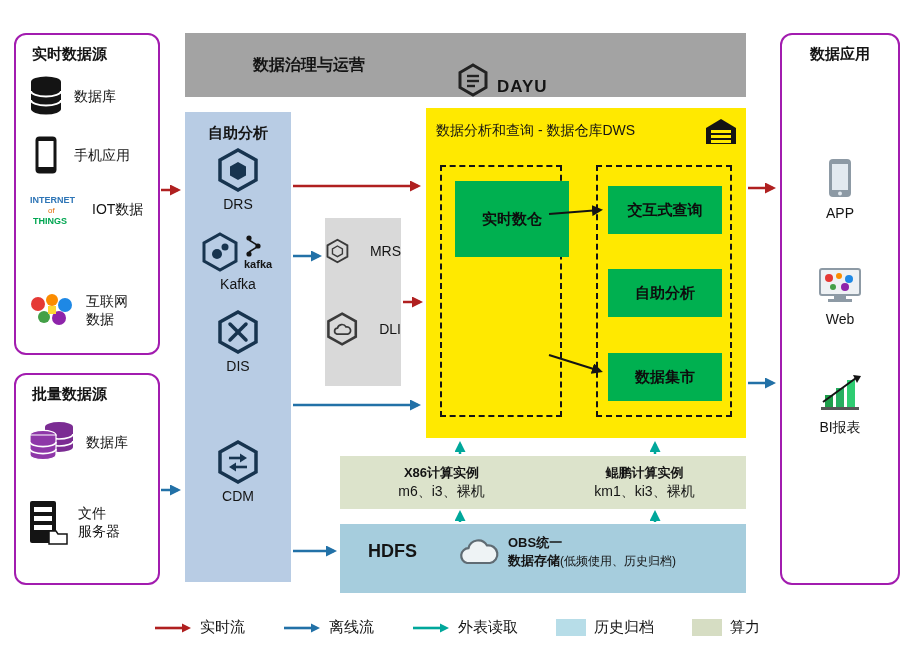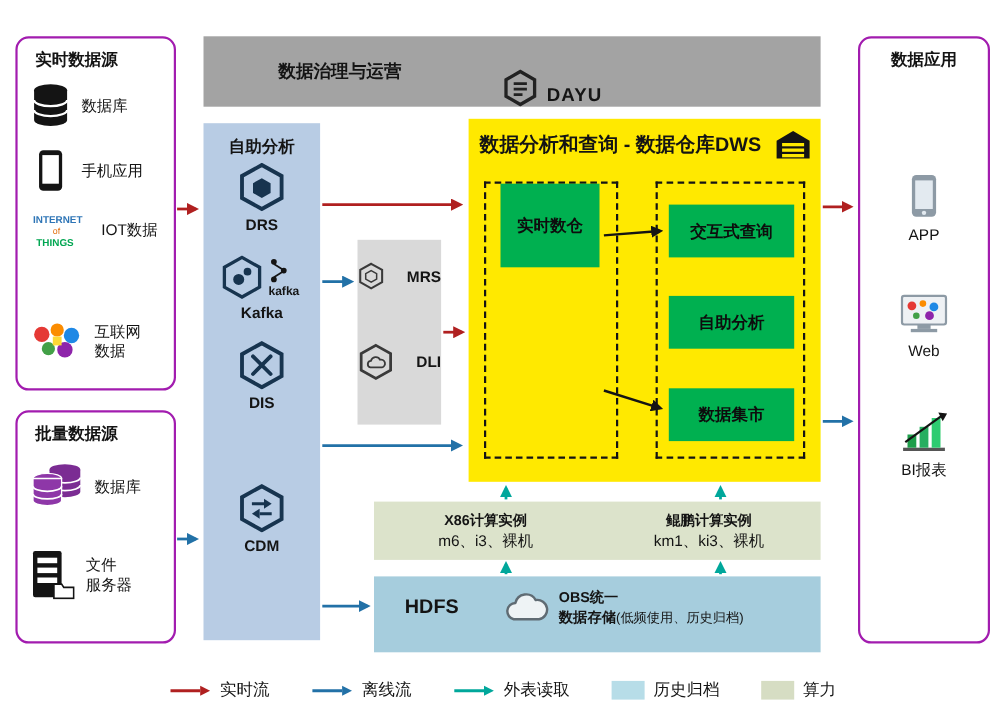--- a/index.html
+++ b/index.html
@@ -13,29 +13,29 @@
   .src-label{font-size:14px;line-height:1.3;white-space:pre-line}
   
   .gov-bar{position:absolute;left:185px;top:33px;width:561px;height:64px;background:#a3a3a3;display:flex;align-items:center}
   .gov-title{margin-left:68px;font-size:16px;font-weight:bold}
   .dayu{position:absolute;left:272px;top:0;height:64px;display:flex;align-items:flex-end;gap:8px}
   .dayu-text{font-size:17px;font-weight:bold;letter-spacing:1px}
   
   .ingest{position:absolute;left:185px;top:112px;width:106px;height:470px;background:#b8cce4}
   .ingest-title{position:absolute;top:12px;left:0;width:100%;text-align:center;font-weight:bold;font-size:15px}
   .svc{position:absolute;left:0;width:100%;display:flex;flex-direction:column;align-items:center;gap:4px}
-  .svc-label{font-weight:bold;font-size:14px}
+  .svc-label{font-weight:normal;font-size:14px}
   .kafka-row{display:flex;align-items:flex-start;gap:2px}
   
   .proc-box{position:absolute;left:325px;top:218px;width:76px;height:168px;background:#d9d9d9}
   .proc{position:absolute;left:0;width:100%;display:flex;flex-direction:row;align-items:center;gap:20px}
   
   .dws{position:absolute;left:426px;top:108px;width:320px;height:330px;background:#ffe900}
   .dws-header{position:absolute;top:8px;left:10px;right:8px;display:flex;align-items:center;justify-content:space-between}
-  .dws-title{font-size:18px;font-weight:bold}
+  .dws-title{font-size:14px;font-weight:normal}
   .dashed{position:absolute;border:2px dashed #141414}
   .green-box{position:absolute;background:#00b050;display:flex;align-items:center;justify-content:center;
              font-weight:bold;font-size:15px;color:#0d0d0d;text-align:center}
   
   .compute-bar{position:absolute;left:340px;top:456px;width:406px;height:53px;background:#dce3cb;display:flex}
   .compute-half{flex:1;display:flex;flex-direction:column;align-items:center;justify-content:center;line-height:1.35}
   .compute-title{font-size:13px;font-weight:bold}
   .compute-spec{font-size:14px}
   .storage-bar{position:absolute;left:340px;top:524px;width:406px;height:69px;background:#a6cddd}
   .hdfs-label{position:absolute;left:28px;top:17px;font-size:18px;font-weight:bold}
@@ -220,21 +220,21 @@
       <span class="dws-title">数据分析和查询 - 数据仓库DWS</span>
       <svg width="34" height="30" viewBox="0 0 34 30">
         <path d="M2 12 L17 3 L32 12 V28 H2 Z" fill="#141414"></path>
         <rect x="7" y="14" width="20" height="3" fill="#ffe900"></rect>
         <rect x="7" y="19" width="20" height="3" fill="#ffe900"></rect>
         <rect x="7" y="24" width="20" height="3" fill="#ffe900"></rect>
       </svg>
     </div>
 
     <div class="dashed" style="left:14px;top:57px;width:122px;height:252px">
-      <div class="green-box" style="left:13px;top:0;width:90px;height:76px">实时数仓</div>
+      <div class="green-box" style="left:13px;top:14px;width:114px;height:76px">实时数仓</div>
     </div>
 
     <div class="dashed" style="left:170px;top:57px;width:136px;height:252px">
       <div class="green-box" style="left:10px;top:19px;width:114px;height:48px">交互式查询</div>
       <div class="green-box" style="left:10px;top:186px;width:114px;height:48px">数据集市</div>
       <div class="green-box" style="left:10px;top:102px;width:114px;height:48px">自助分析</div>
     </div>
   </div>
 
   <div class="compute-bar">

